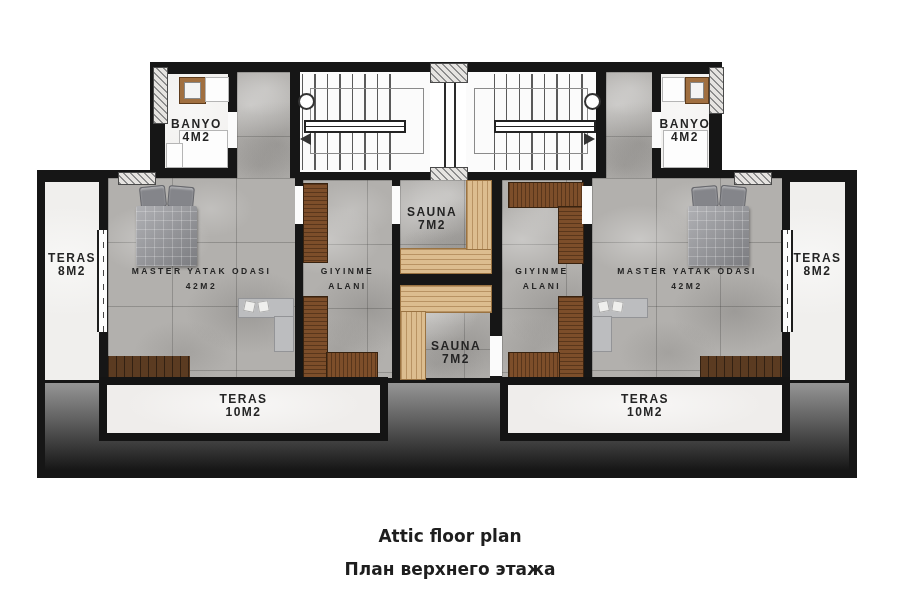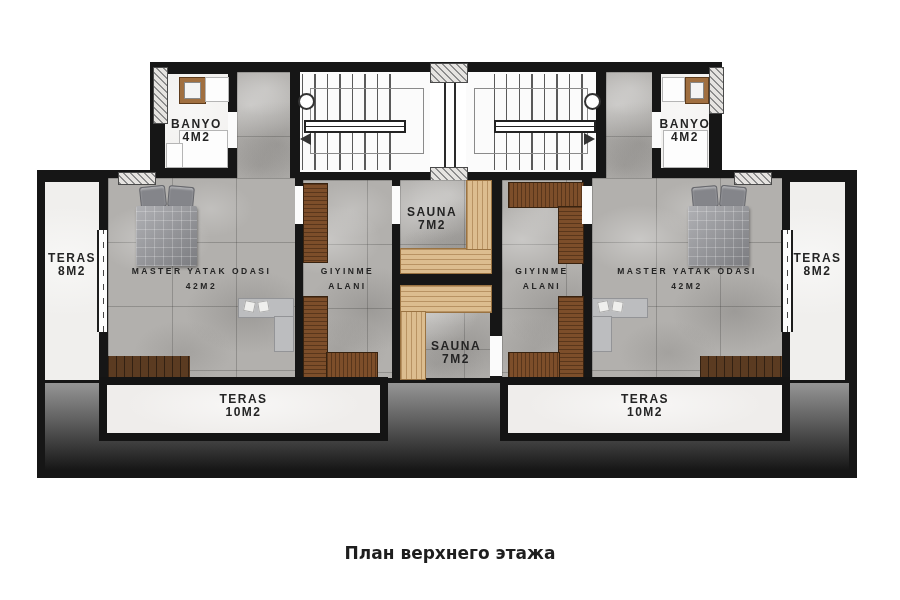--- a/index.html
+++ b/index.html
@@ -222,15 +222,16 @@
   <div class="lbl lbl-sm" style="left:99px;top:393px;width:289px">
     <span>TERAS</span>
     <span>10M2</span>
   </div>
   <div class="terrace" style="left:500px;top:377px;width:290px;height:64px"></div>
   <div class="lbl lbl-sm" style="left:500px;top:393px;width:290px">
     <span>TERAS</span>
     <span>10M2</span>
   </div>
 
-  <div class="caption" style="top:542px">План верхнего этажа</div>
+  <div class="caption" style="top:525px">Attic floor plan</div>
+  <div class="caption" style="top:558px">План верхнего этажа</div>
 
 </div>
 
 </body></html>

